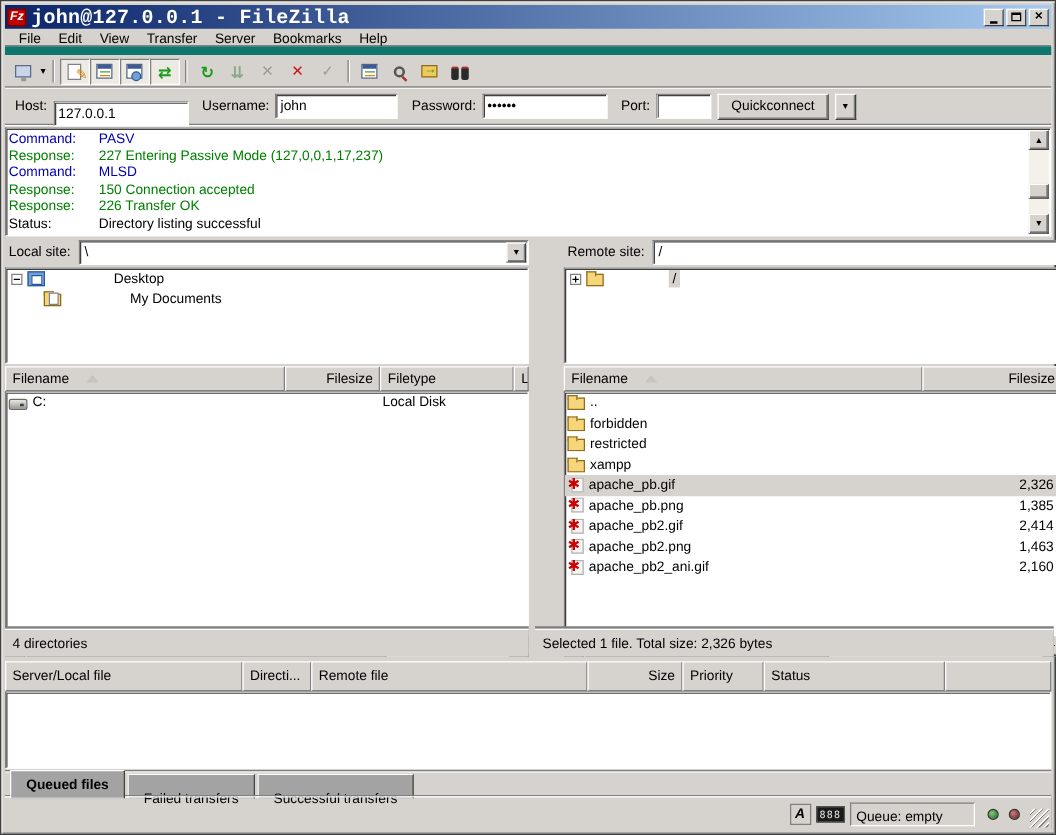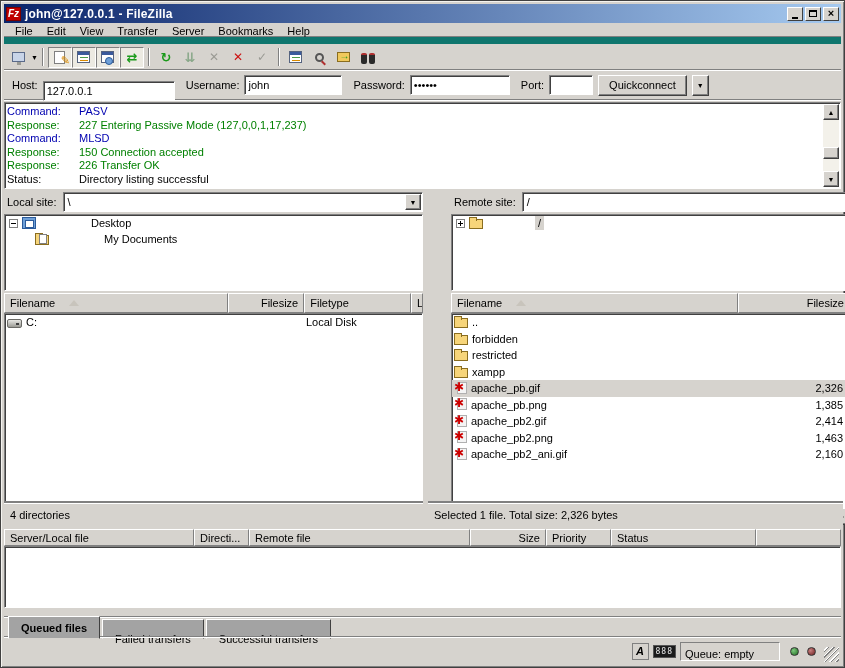--- a/index.html
+++ b/index.html
@@ -8,21 +8,21 @@
 
   .window { position:relative; width:845px; height:668px; background:#d6d3ce;
             border:1px solid #404040; box-shadow: inset 1px 1px 0 #f4f3ef, inset -1px -1px 0 #808080; }
 
   
   .titlebar { position:absolute; left:3px; top:3px; right:3px; height:19px;
               background:linear-gradient(to right,#0a246a,#a6caf0);
               display:flex; align-items:center; padding:0 2px; }
   .fz-logo { width:15px; height:14px; background:#bf0000; color:#fff; font-weight:bold; font-style:italic;
              font-size:10px; display:flex; align-items:center; justify-content:center; margin-right:4px; border:1px solid #7a0000;}
-  .title-text { color:#fff; font-weight:bold; font-size:12px; letter-spacing:.2px; }
+  .title-text { color:#fff; font-weight:bold; font-size:16px; letter-spacing:.2px;font-family:Liberation Mono, monospace; }
   .caption-btns { margin-left:auto; display:flex; gap:2px; }
   .cap-btn { width:16px; height:14px; background:#d6d3ce; border:1px solid; border-color:#fff #404040 #404040 #fff;
              display:flex; align-items:center; justify-content:center; font-size:9px; font-weight:bold; }
   .glyph-min { width:6px; height:2px; background:#000; margin-top:8px; }
   .glyph-max { width:8px; height:7px; border:1px solid #000; border-top-width:2px; }
   .glyph-close { font-size:11px; line-height:1; font-weight:bold; }
 
   
   .menubar { position:absolute; left:3px; top:23px; right:3px; height:20px; display:flex; align-items:center;
              border-bottom:7px solid #0f766e; box-shadow:0 -1px 0 #808080 inset; padding-left:4px; }
@@ -144,21 +144,21 @@
   .frow { display:flex; align-items:center; height:16.5px; white-space:nowrap; }
   .frow .fname { display:flex; align-items:center; padding-left:2px; overflow:hidden; }
   .frow .fsize { text-align:right; padding-right:6px; }
   .frow.sel { background:#d6d3ce; }
 
   .list-statusbar { position:absolute; left:0; right:0; height:22px; border-top:1px solid #fff; box-shadow:0 -2px 0 #808080;
                     display:flex; align-items:center; padding-left:6px; background:#d6d3ce; }
 
   
   .queue { position:absolute; left:3px; top:528px; right:3px; height:84px; }
-  .qhead { display:flex; height:17px; }
+  .qhead { display:flex; height:24px; }
   .qbody { height:62px; background:#fff; border:1px solid; border-color:#808080 #fff #fff #808080; box-shadow:inset 1px 1px 0 #404040; }
 
   
   .tabsrow { position:absolute; left:3px; top:615px; right:3px; height:23px; display:flex; align-items:flex-end; padding-left:4px; border-top:1px solid #808080; box-shadow:0 1px 0 #fff inset; }
   .tab { background:#a3a3a3; border:1px solid; border-color:#fff #404040 #d6d3ce #fff; padding:13px 12px 4px; height:20px; margin-right:2px; }
   .tab.active { font-weight:bold; height:23px; padding-top:5px; border-color:#fff #404040 #d6d3ce #fff; position:relative; z-index:2; }
 
   
   .statusbar { position:absolute; left:3px; bottom:3px; right:3px; height:27px; border-top:1px solid #fff; box-shadow:0 -1px 0 #808080;
                display:flex; align-items:center; justify-content:flex-end; gap:4px; padding:2px 2px 2px 6px; }
@@ -265,21 +265,21 @@
     </span>
     <span class="tbtn" title="file-search">
       <span class="ticon">
           <span class="i-binoc"></span>
         </span>
     </span>
   </div>
 
   <div class="quickbar">
     <span>Host:</span>
-    <input class="field" style="width: 132px; margin-top: 12px;" value="127.0.0.1">
+    <input class="field" style="width: 108px; margin-top: 12px;" value="127.0.0.1">
     <span class="qc-label">Username:</span>
     <input class="field" style="width: 98px;" value="john">
     <span class="qc-label">Password:</span>
     <input class="field" style="width: 100px;" value="••••••">
     <span class="qc-label">Port:</span>
     <input class="field" style="width: 44px;" value="">
     <button class="btn">Quickconnect</button>
     <button class="btn btn-drop">▼</button>
   </div>
 

